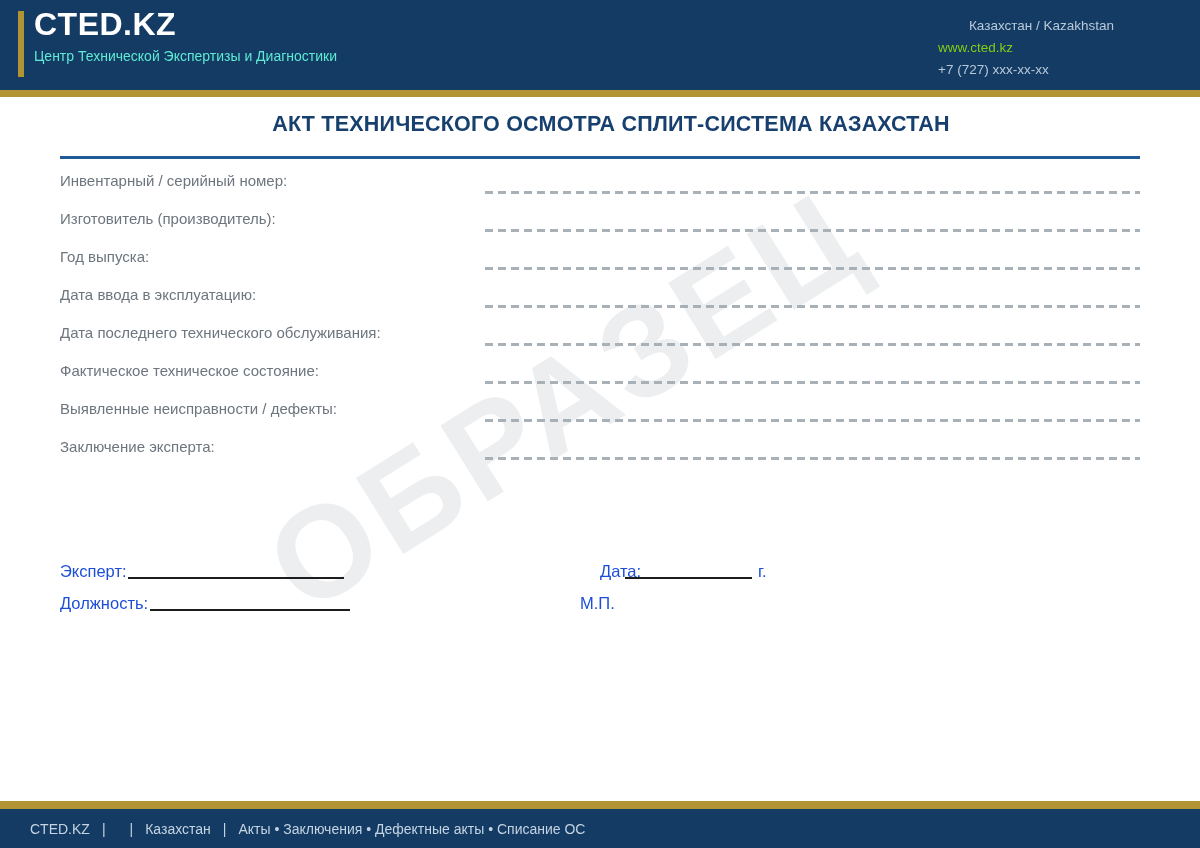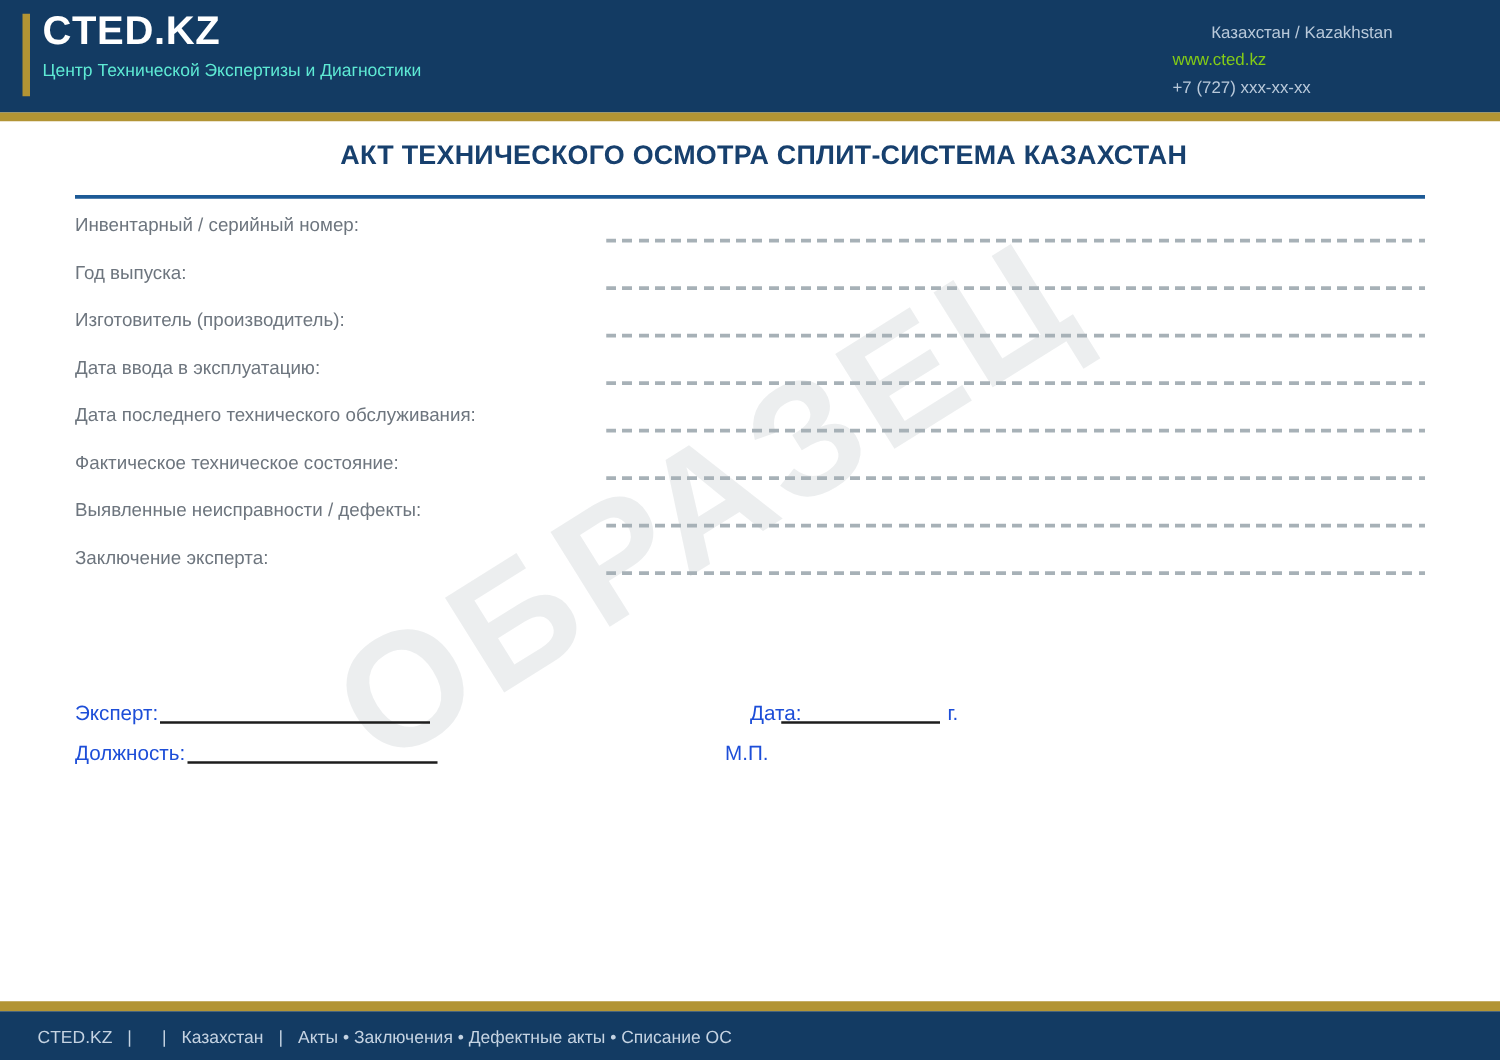--- a/index.html
+++ b/index.html
@@ -122,25 +122,25 @@
   <div class="title-rule"></div>
 
   <div class="watermark">ОБРАЗЕЦ</div>
 
   <div class="form-area">
     <div class="field-row">
       <span class="field-label">Инвентарный / серийный номер:</span>
       <span class="field-line"></span>
     </div>
     <div class="field-row">
-      <span class="field-label">Год выпуска:</span>
+      <span class="field-label">Изготовитель (производитель):</span>
       <span class="field-line"></span>
     </div>
     <div class="field-row">
-      <span class="field-label">Изготовитель (производитель):</span>
+      <span class="field-label">Год выпуска:</span>
       <span class="field-line"></span>
     </div>
     <div class="field-row">
       <span class="field-label">Дата ввода в эксплуатацию:</span>
       <span class="field-line"></span>
     </div>
     <div class="field-row">
       <span class="field-label">Дата последнего технического обслуживания:</span>
       <span class="field-line"></span>
     </div>

